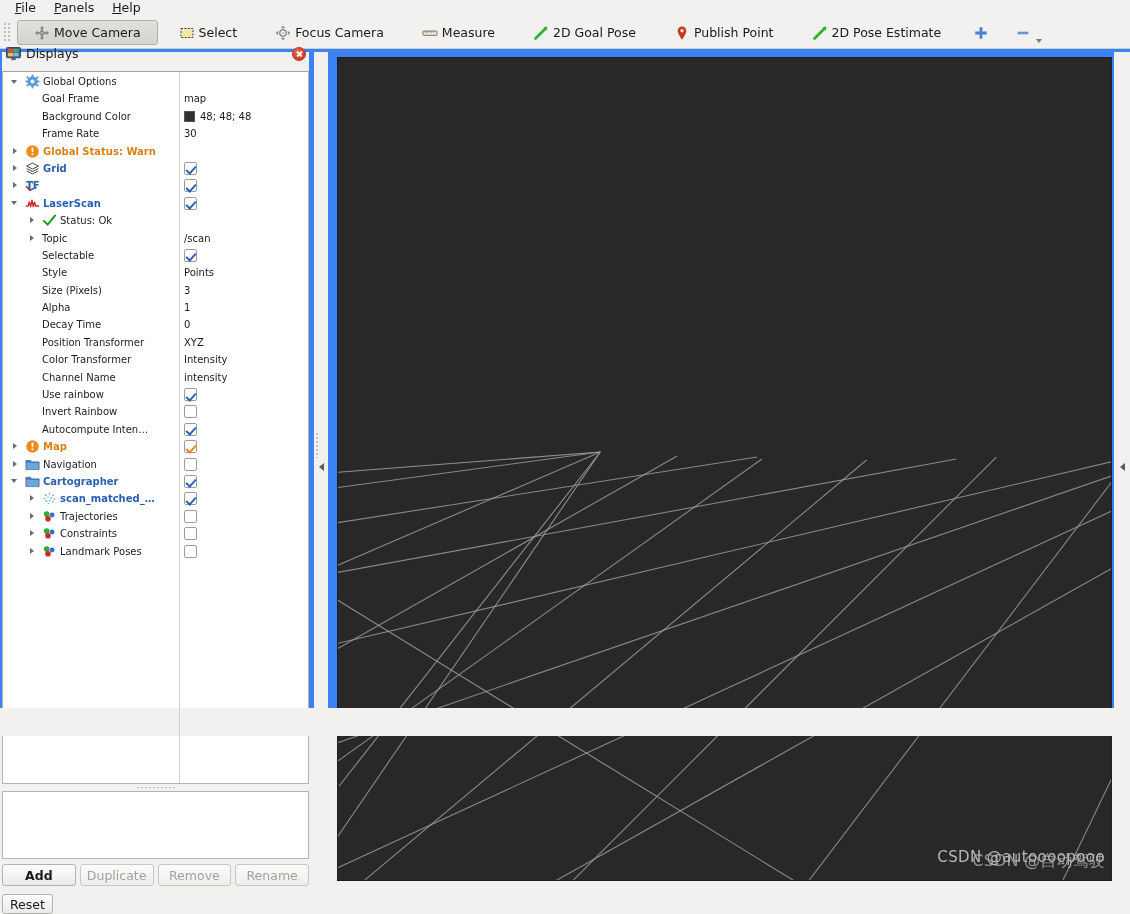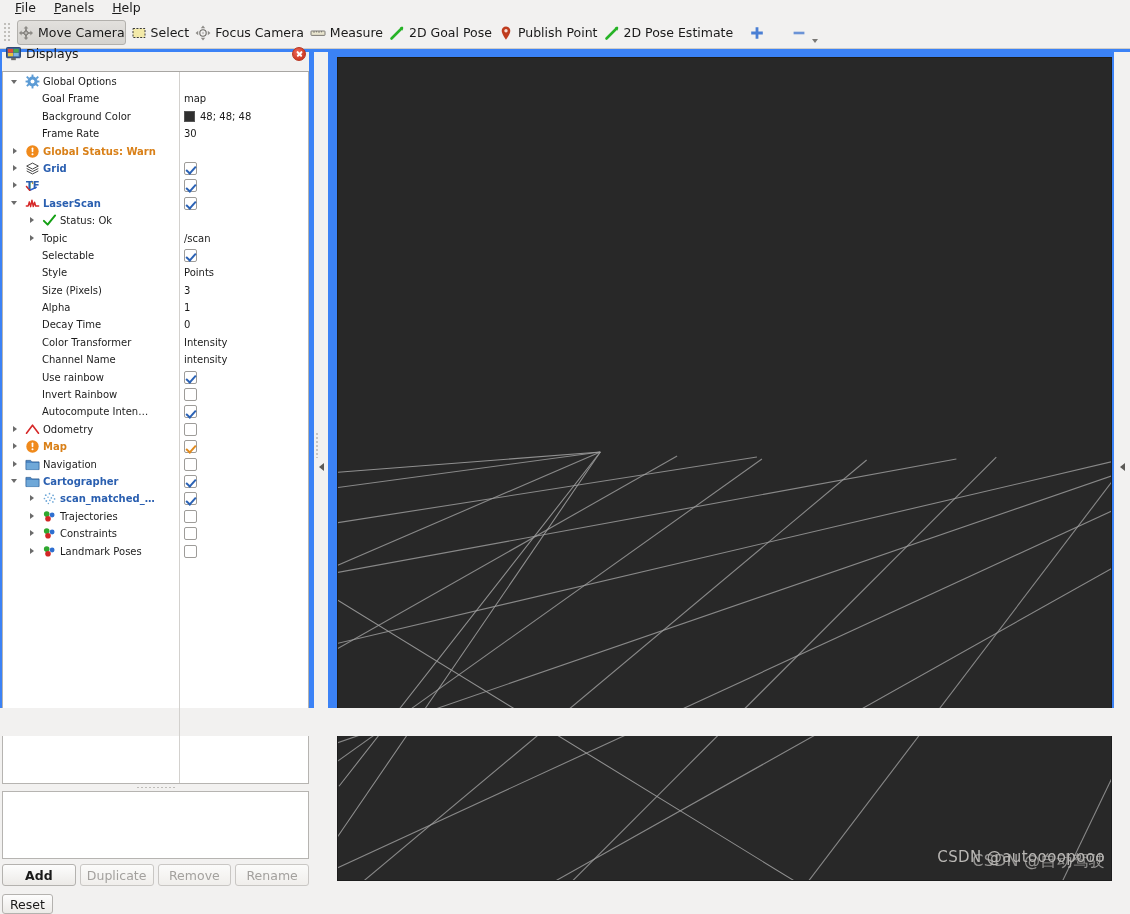--- a/index.html
+++ b/index.html
@@ -32,21 +32,21 @@
     display: flex; align-items: center;
   }
   .tb-grip {
     width: 10px; height: 22px; margin: 0 3px 0 2px;
     background-image: radial-gradient(circle, #b8b6b2 0.8px, transparent 1px);
     background-size: 4px 4px; background-position: 1px 1px;
     opacity: .85;
   }
   .tb-btn {
     display: flex; align-items: center; gap: 4px;
-    height: 25px; padding: 0 0; margin: 0 2px;
+    height: 25px; padding: 0 16px; margin: 0 2px;
     border: 1px solid transparent; border-radius: 3px;
     font-size: 12.5px; color: #1a1a1a; white-space: nowrap; cursor: default;
     background: transparent;
   }
   .tb-btn.active {
     background: linear-gradient(180deg,#e2e0dd 0%, #d5d3cf 100%);
     border: 1px solid #b2b0ac;
   }
   .tb-ico { width: 16px; height: 15px; flex: 0 0 16px; position: relative; display:block; }
 
@@ -431,46 +431,42 @@
           </div>
           <div class="row">
             <span class="lbl" style="left: 39px;">Alpha</span>
             <span class="val">1</span>
           </div>
           <div class="row">
             <span class="lbl" style="left: 39px;">Decay Time</span>
             <span class="val">0</span>
           </div>
           <div class="row">
+            <span class="lbl" style="left: 39px;">Position Transformer</span>
+            <span class="val">XYZ</span>
+          </div>
+          <div class="row">
             <span class="lbl" style="left: 39px;">Color Transformer</span>
             <span class="val">Intensity</span>
           </div>
           <div class="row">
             <span class="lbl" style="left: 39px;">Channel Name</span>
             <span class="val">intensity</span>
           </div>
           <div class="row">
             <span class="lbl" style="left: 39px;">Use rainbow</span>
             <span class="cbox on"></span>
           </div>
           <div class="row">
             <span class="lbl" style="left: 39px;">Invert Rainbow</span>
             <span class="cbox"></span>
           </div>
           <div class="row">
             <span class="lbl" style="left: 39px;">Autocompute Inten…</span>
             <span class="cbox on"></span>
-          </div>
-          <div class="row">
-            <span class="arrow closed" style="left: 8px; top: 4px;"></span>
-            <span class="ico" style="left: 22px;"><svg viewBox="0 0 16 16" width="15" height="15">
-                <path d="M1.6 12 L8 3.4 L14.4 12" stroke="#d62828" stroke-width="1.7" fill="none" stroke-linecap="round" stroke-linejoin="round"></path>
-              </svg></span>
-            <span class="lbl" style="left: 40px;">Odometry</span>
-            <span class="cbox"></span>
           </div>
           <div class="row">
             <span class="arrow closed" style="left: 8px; top: 4px;"></span>
             <span class="ico" style="left: 22px;"><svg viewBox="0 0 16 16" width="15" height="15">
                 <circle cx="8" cy="8" r="6.6" fill="#f08a1c"></circle>
                 <rect x="7.1" y="3.7" width="1.8" height="5" rx=".9" fill="#fff"></rect>
                 <circle cx="8" cy="11" r="1.1" fill="#fff"></circle>
               </svg></span>
             <span class="lbl warn" style="left: 40px;">Map</span>
             <span class="cbox on amber"></span>

